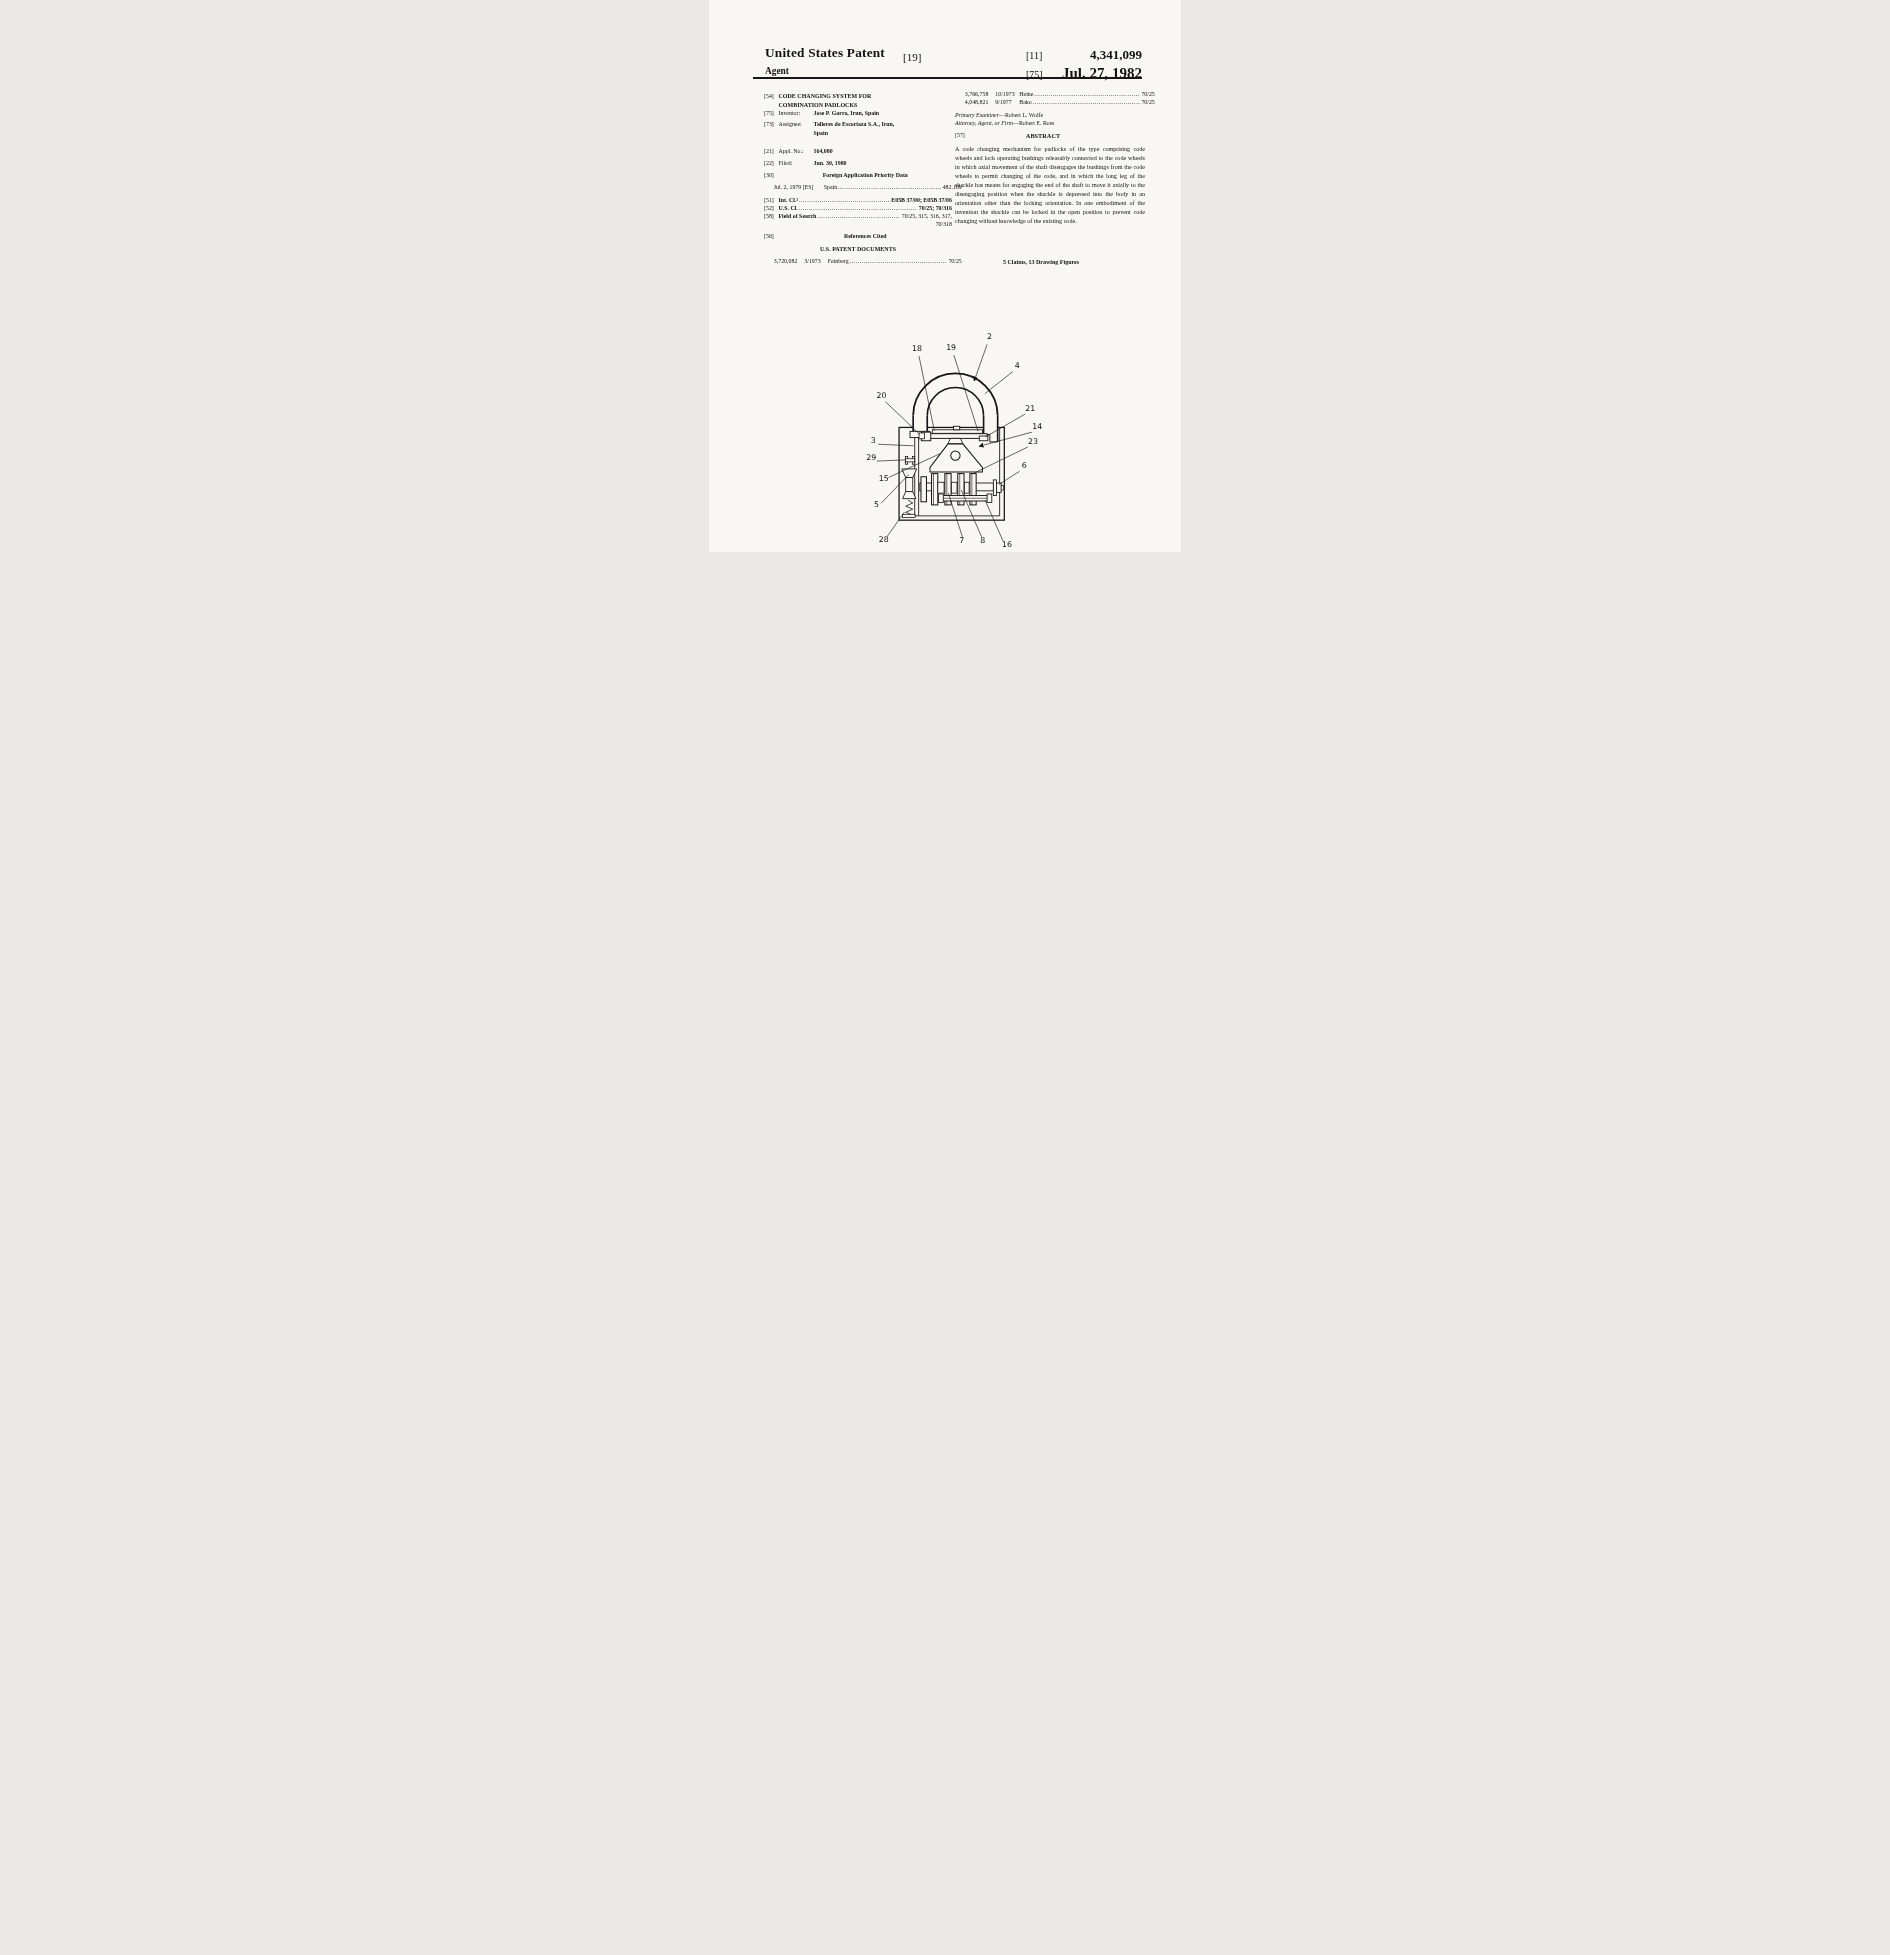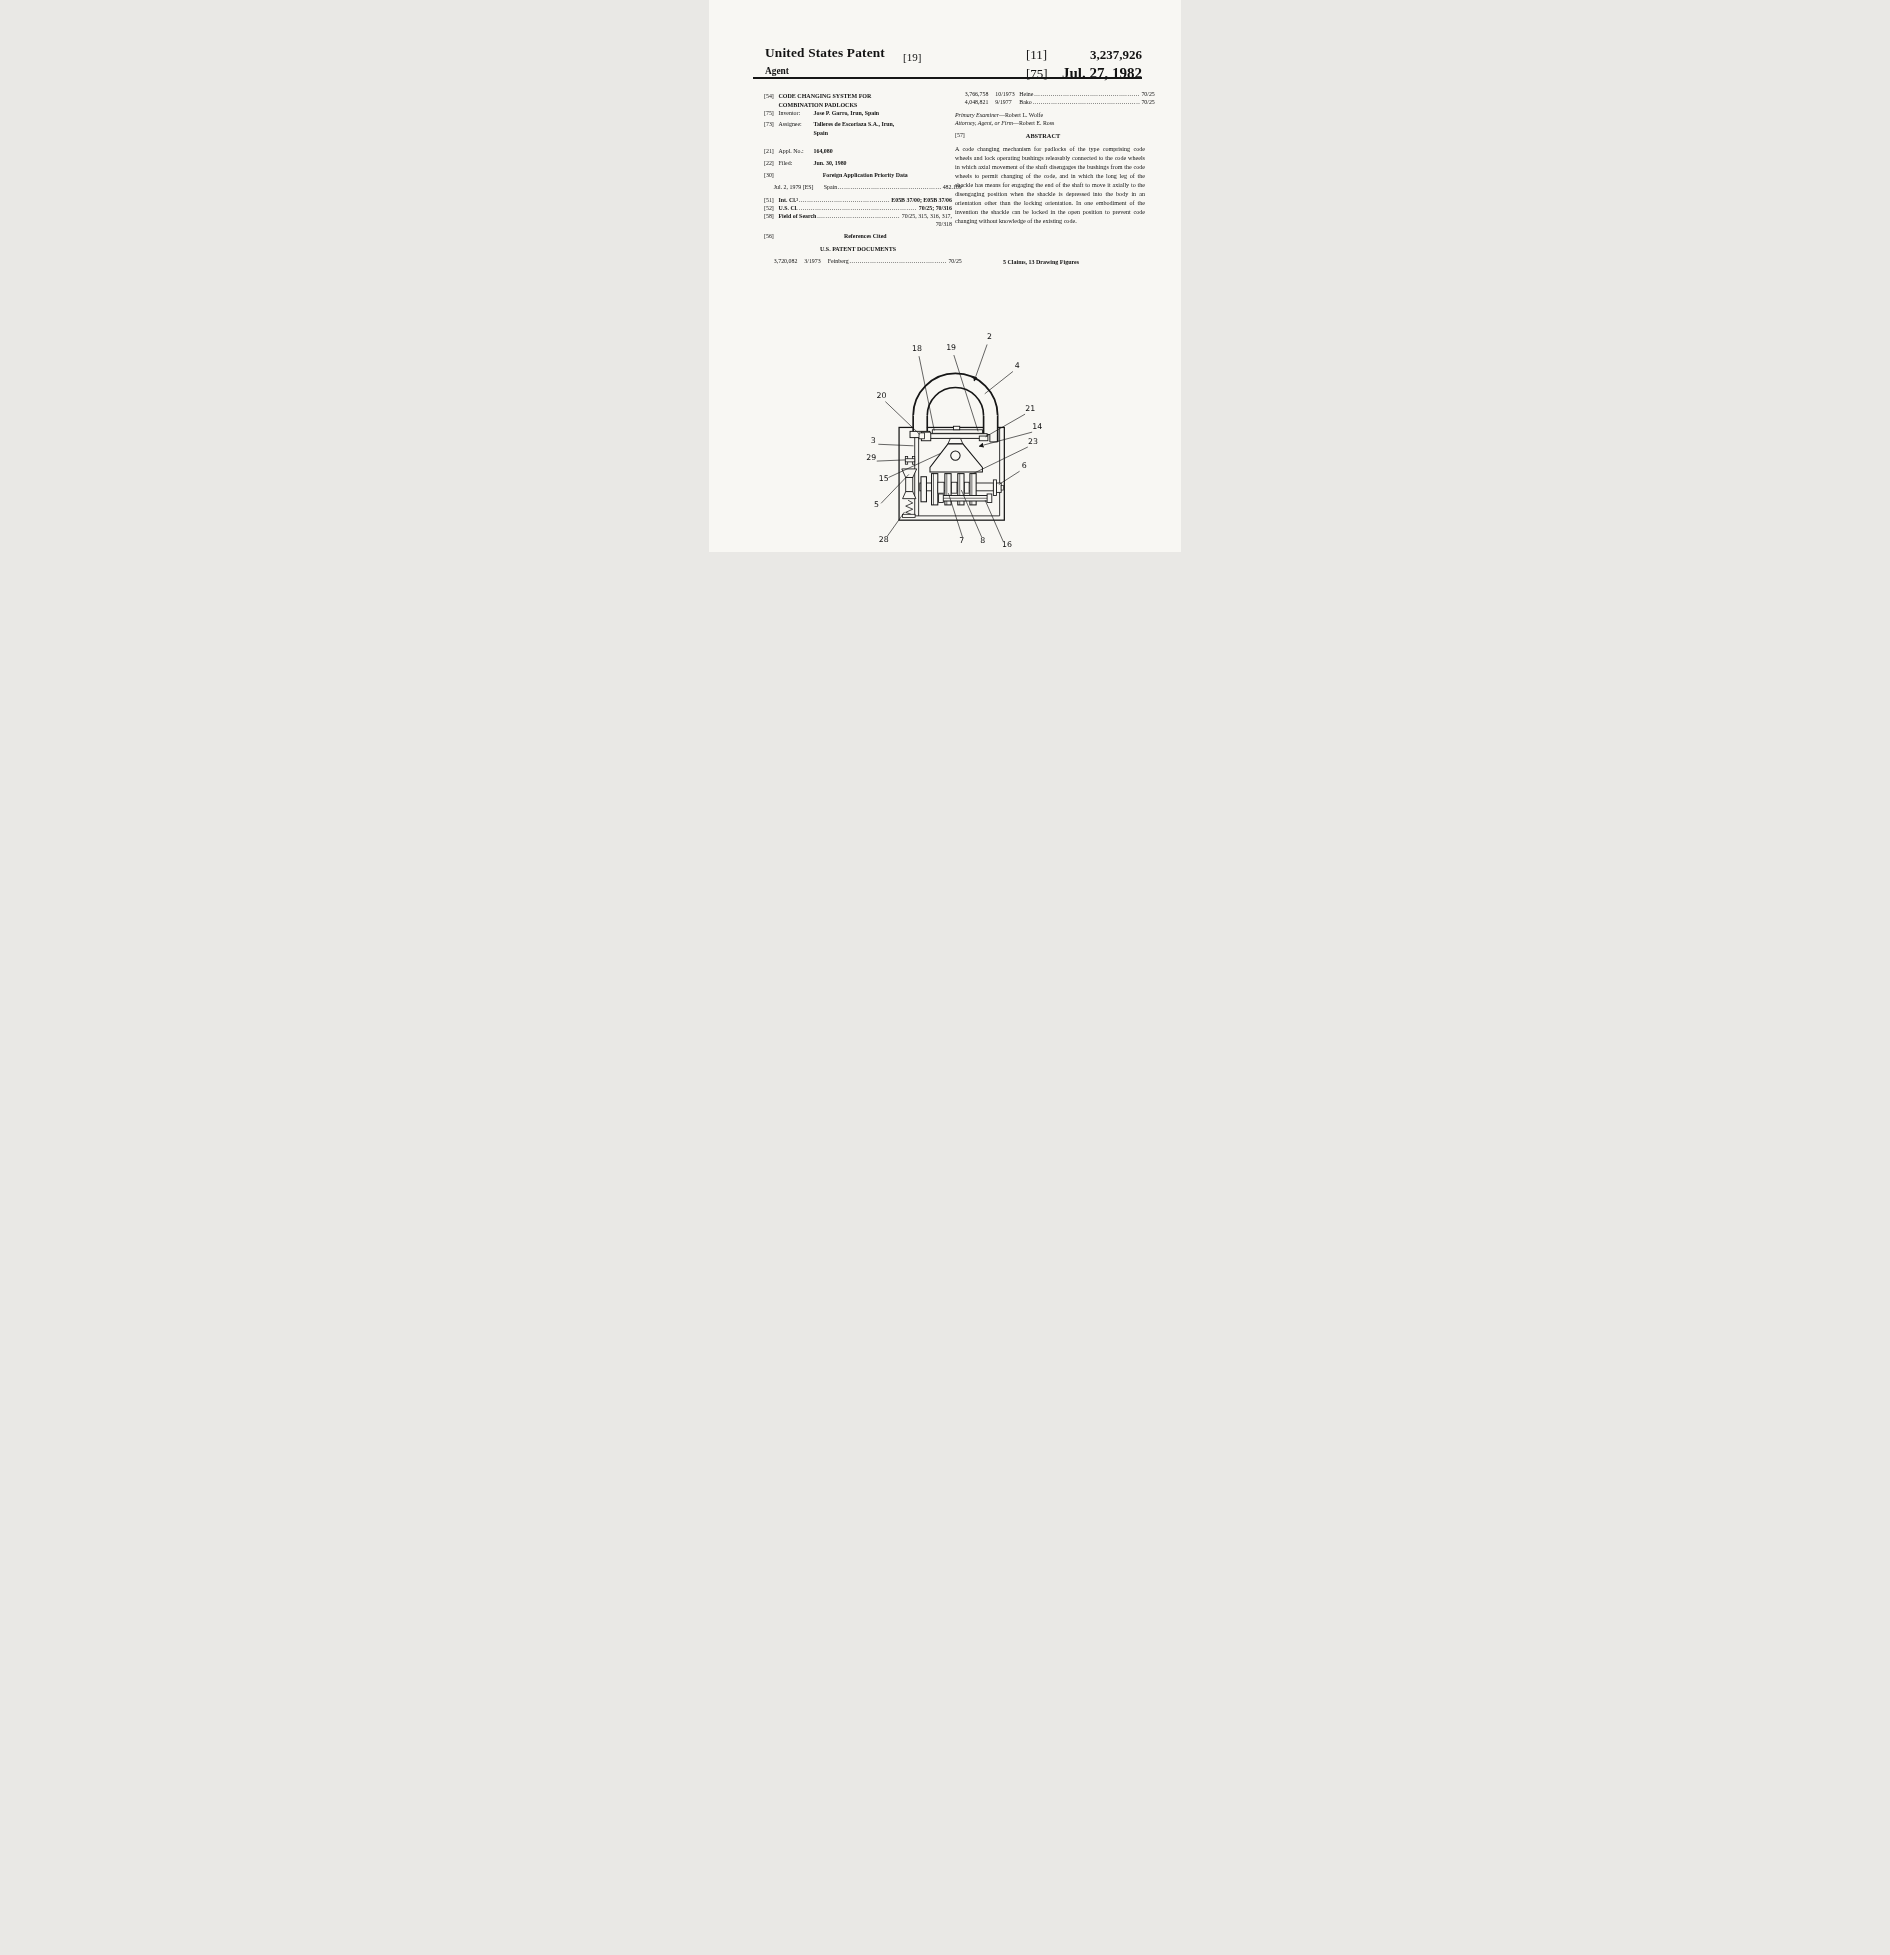--- a/index.html
+++ b/index.html
@@ -8,21 +8,21 @@
     background:#f8f7f3;color:#131313;
     font-family:"Liberation Serif",serif;
     overflow:hidden;
   }
   
   .us-title{position:absolute;left:56px;top:45px;font-size:13.3px;font-weight:bold;letter-spacing:0.2px;white-space:nowrap;}
   .kind-code{position:absolute;left:194px;top:51px;font-size:11px;}
   .applicant{position:absolute;left:56px;top:66px;font-size:9.4px;font-weight:bold;}
   .hdr-num-row{position:absolute;left:317px;top:47px;width:116px;display:flex;align-items:baseline;}
   .hdr-date-row{position:absolute;left:317px;top:65px;width:116px;display:flex;align-items:baseline;}
-  .hdr-bracket{font-size:13px;flex:none;}
+  .hdr-bracket{font-size:10px;flex:none;}
   .hdr-big{flex:1;text-align:right;font-size:13px;font-weight:bold;white-space:nowrap;}
   .hdr-date{flex:1;text-align:right;font-size:15px;font-weight:bold;white-space:nowrap;}
   .rule{position:absolute;left:44px;top:77px;width:389px;height:2px;background:#161616;}
   
   .colL{position:absolute;left:55px;top:0;width:188px;}
   .colR{position:absolute;left:246px;top:0;width:190px;}
   .row{position:absolute;left:0;display:flex;align-items:baseline;font-size:5.9px;line-height:7.4px;width:100%;}
   .num{flex:none;width:14.5px;}
   .lbl{flex:none;width:35px;}
   .leader{flex:1;overflow:hidden;white-space:nowrap;letter-spacing:0.6px;margin:0 1.6px 0 0.8px;}
@@ -51,21 +51,21 @@
 <body>
 
 <div class="page">
 
   <div class="us-title">United States Patent</div>
   <div class="kind-code">[19]</div>
   <div class="applicant">Agent</div>
 
   <div class="hdr-num-row">
     <span class="hdr-bracket">[11]</span>
-    <span class="hdr-big">3,237,926</span>
+    <span class="hdr-big">4,341,099</span>
   </div>
   <div class="hdr-date-row">
     <span class="hdr-bracket">[75]</span>
     <span class="hdr-date">Jul. 27, 1982</span>
   </div>
 
   <div class="rule"></div>
 
   <div class="colL">
 

